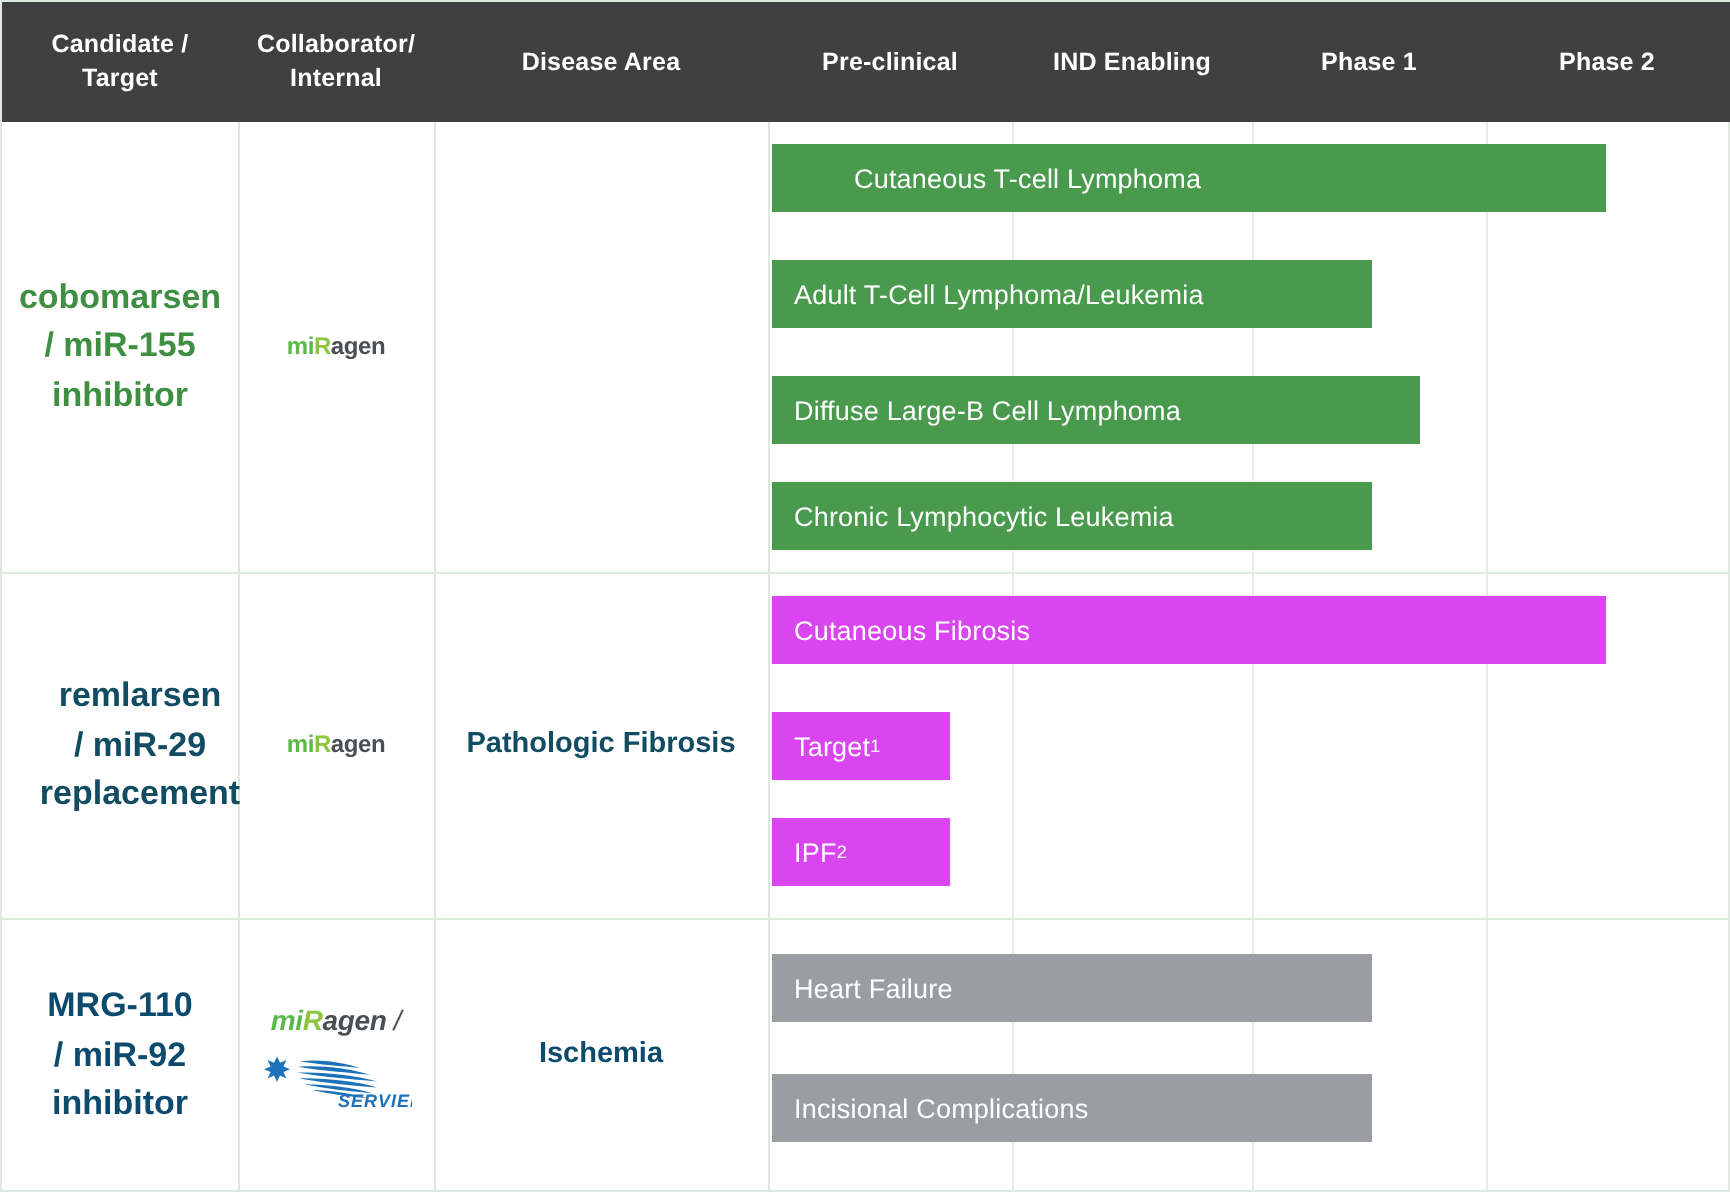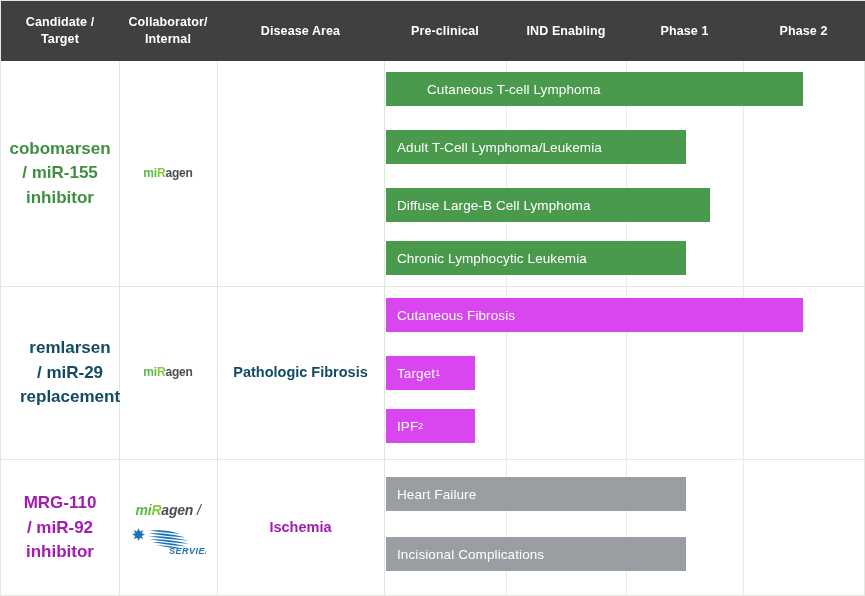--- a/index.html
+++ b/index.html
@@ -51,21 +51,21 @@
     display: flex; align-items: center; justify-content: center;
     text-align: center;
     font-weight: bold;
     line-height: 1.45;
   }
   .cell.candidate { font-size: 17px; }
   .cell.disease   { font-size: 14.5px; }
 
   .g-text { color: #3f8f43; }
   .n-text { color: #114c63; }
-  .k-text { color: #a21caf; }
+  .k-text { color: #0c4a6e; }
 
   
   .miragen {
     font-size: 12px;
     font-weight: bold;
     letter-spacing: -.2px;
     white-space: nowrap;
     font-family: "Liberation Sans", sans-serif;
   }
   .miragen .mi   { color: #5bb947; }

